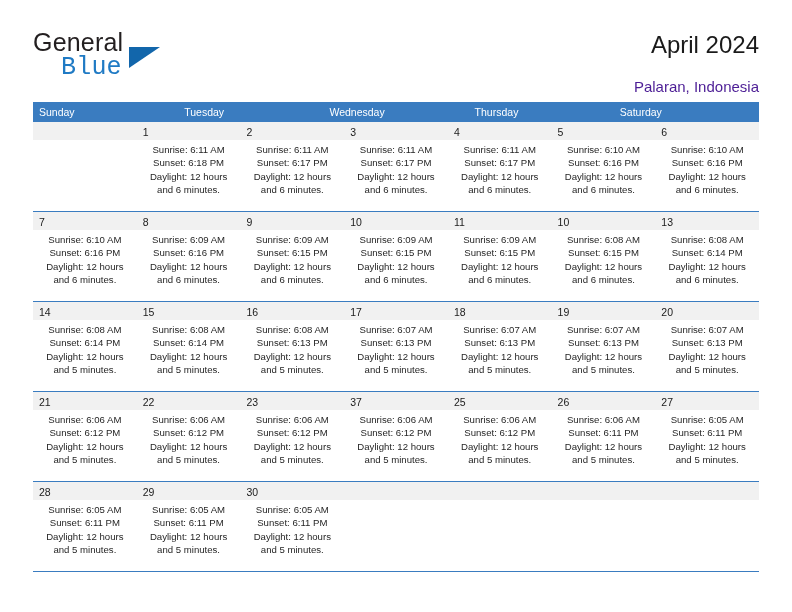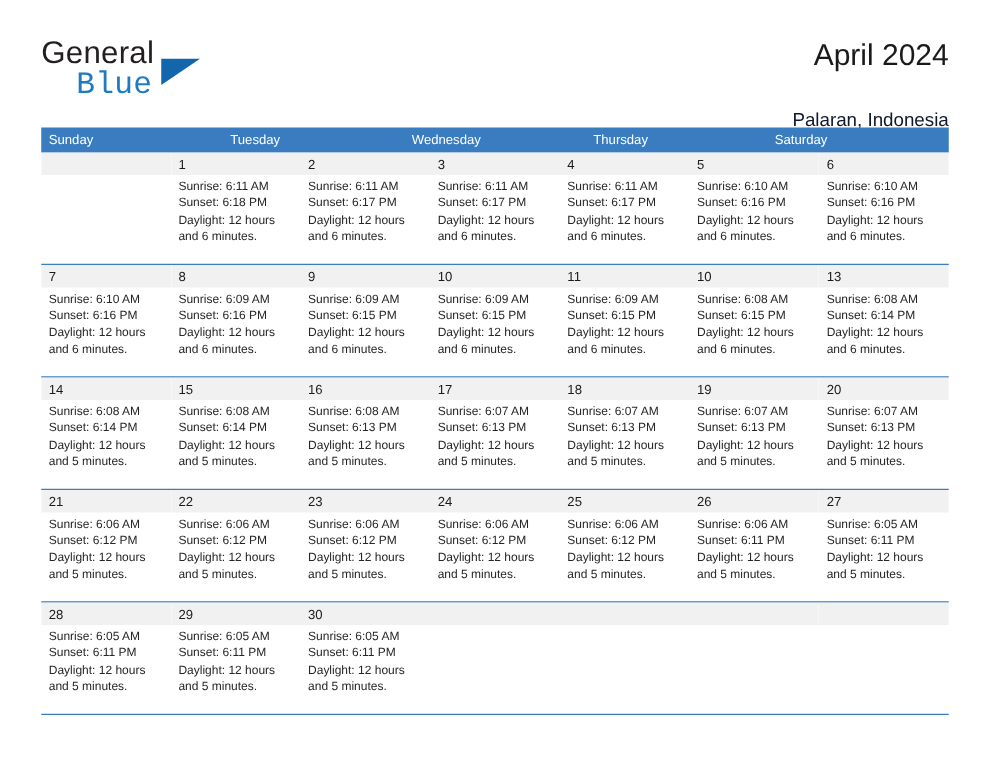--- a/index.html
+++ b/index.html
@@ -72,23 +72,23 @@
   }
   .cal-title {
     font-size: 24px;
     font-weight: normal;
     color: #1a1a1a;
     line-height: 34px;
     white-space: nowrap;
   }
   .cal-subtitle {
     font-size: 15px;
-    color: #0f172a;
+    color: #4c1d95;
     line-height: 22px;
-    margin-top: 24px;
+    margin-top: 14px;
     white-space: nowrap;
   }
 
   
   .calendar {
     position: absolute;
     left: 33px;
     top: 102px;
     width: 726px;
   }
@@ -130,20 +130,21 @@
     box-sizing: border-box;
   }
   .day-num {
     font-size: 10.5px;
     line-height: 18px;
     color: #1a1a1a;
   }
   .day-info {
     padding: 3px 6px 0 6px;
     box-sizing: border-box;
+    text-align: center;
   }
   .day-info div {
     font-size: 9.6px;
     line-height: 13.4px;
     color: #262626;
     white-space: nowrap;
   }
 </style>
 </head>
 <body>
@@ -385,21 +386,21 @@
           <div class="day">
             <div class="day-num-band"><span class="day-num">23</span></div>
             <div class="day-info">
               <div>Sunrise: 6:06 AM</div>
               <div>Sunset: 6:12 PM</div>
               <div>Daylight: 12 hours</div>
               <div>and 5 minutes.</div>
             </div>
           </div>
           <div class="day">
-            <div class="day-num-band"><span class="day-num">24</span></div>
+            <div class="day-num-band"><span class="day-num">37</span></div>
             <div class="day-info">
               <div>Sunrise: 6:06 AM</div>
               <div>Sunset: 6:12 PM</div>
               <div>Daylight: 12 hours</div>
               <div>and 5 minutes.</div>
             </div>
           </div>
           <div class="day">
             <div class="day-num-band"><span class="day-num">25</span></div>
             <div class="day-info">

